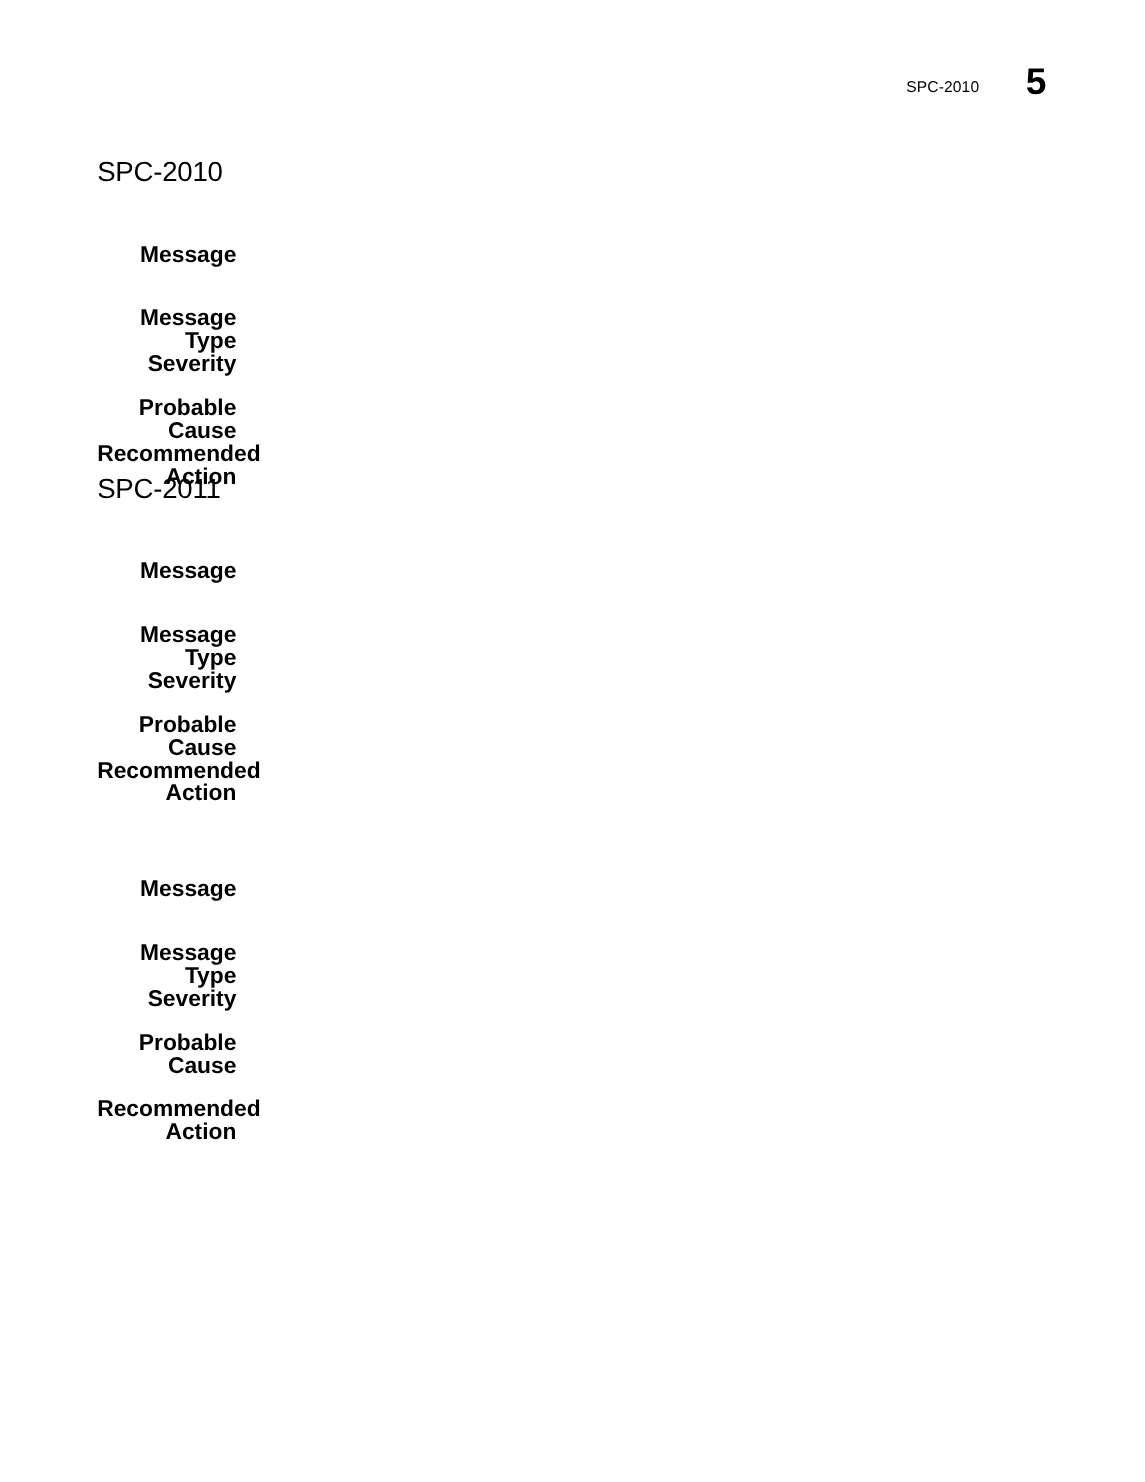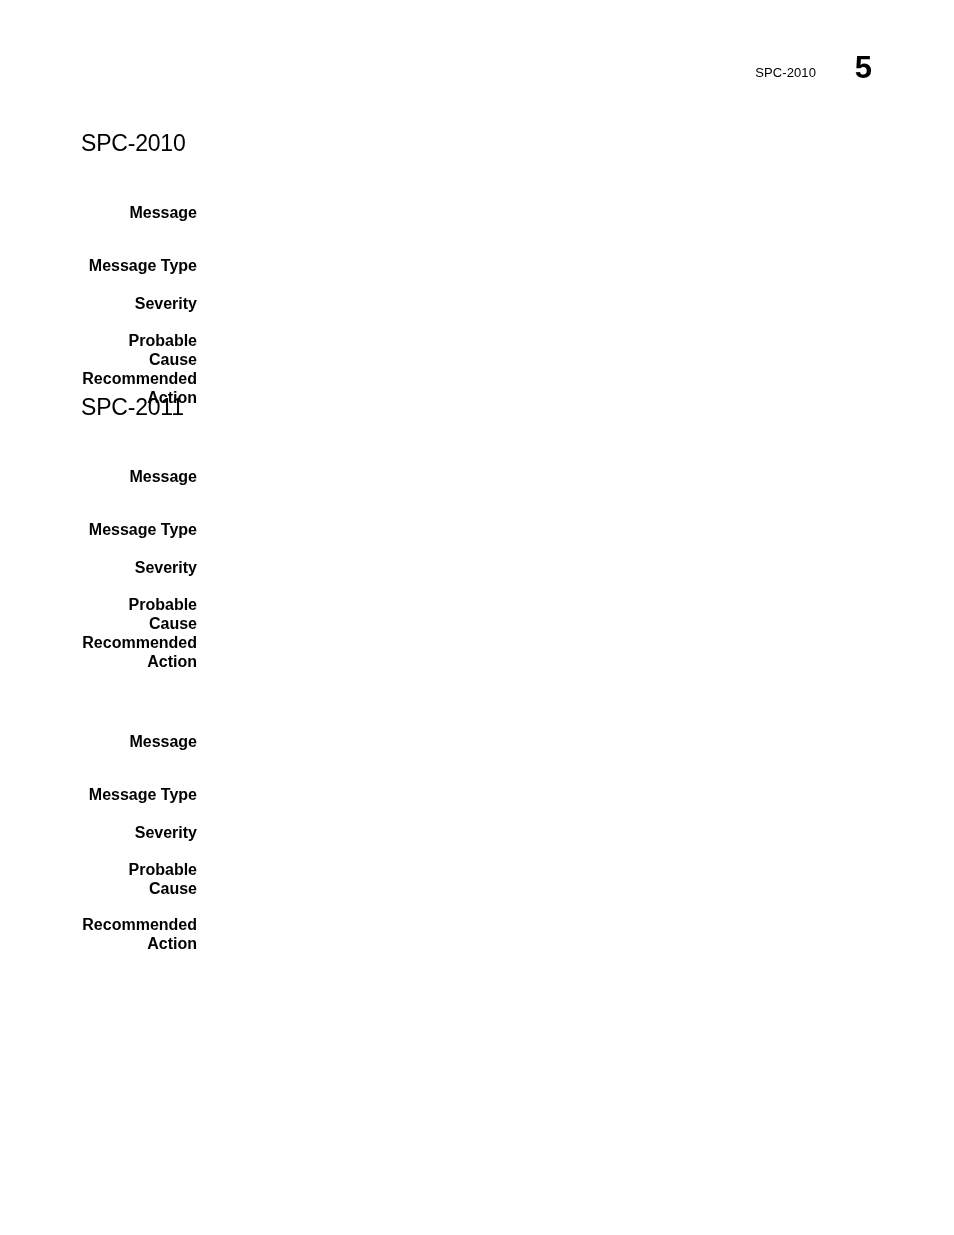--- a/index.html
+++ b/index.html
@@ -87,21 +87,21 @@
     position: absolute;
     left: 0;
     width: 800px;
   }
 
   .field-label {
     position: absolute;
     left: 0;
     width: 116px;
     text-align: right;
-    font-size: 16px;
+    font-size: 19px;
     font-weight: 700;
     line-height: 19px;
     color: #000;
     white-space: pre-line;
   }
 
   .field-value {
     position: absolute;
     left: 136px;
     width: 640px;

